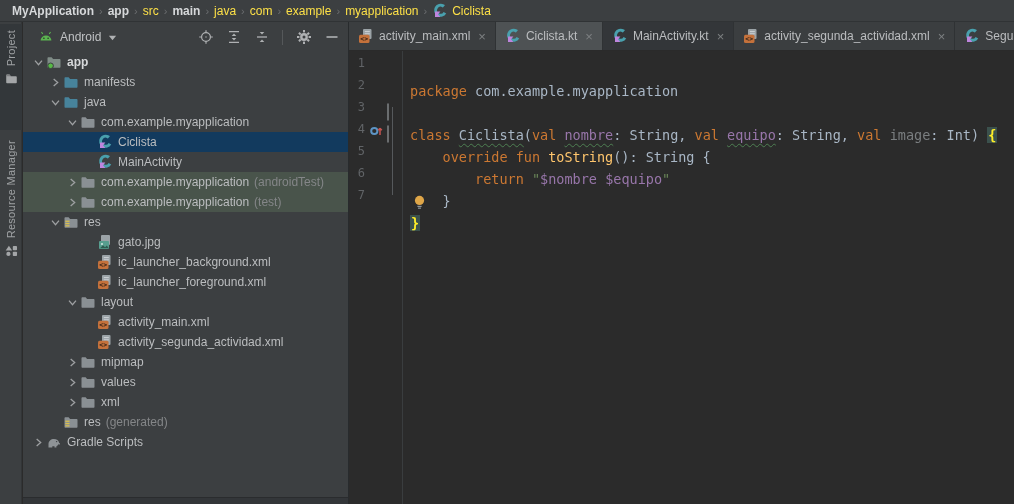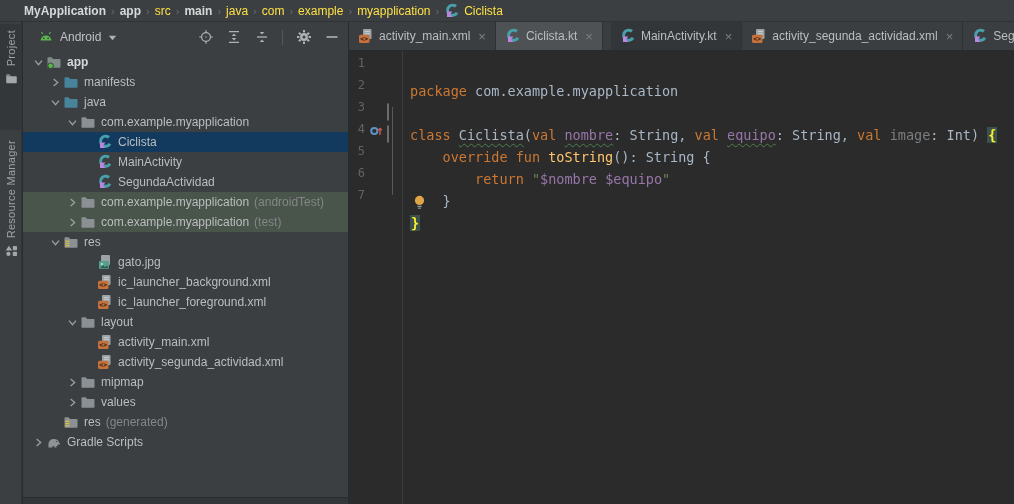--- a/index.html
+++ b/index.html
@@ -1,20 +1,20 @@
 <!DOCTYPE html>
 <html><head>
 <meta charset="utf-8">
 <style>
   html,body{margin:0;padding:0;background:#2B2B2B;}
   body{width:1014px;height:504px;position:relative;overflow:hidden;
        font-family:"Liberation Sans",sans-serif;-webkit-font-smoothing:antialiased;}
   
   #breadcrumb-bar{position:absolute;left:0;top:0;width:1014px;height:22px;background:#3C3F41;
-      display:flex;align-items:center;padding-left:24px;box-sizing:border-box;border-bottom:1px solid #303335;z-index:6;}
+      display:flex;align-items:center;padding-left:12px;box-sizing:border-box;border-bottom:1px solid #303335;z-index:6;}
   .crumb{color:#fde047;font-size:12px;display:flex;align-items:center;gap:4px;white-space:nowrap;}
   .crumb.bold{font-weight:bold;color:#D6D8DA;}
   .crumb-sep{color:#6A6D6F;font-size:11px;margin:0 5px;}
   
   #left-stripe{position:absolute;left:0;top:22px;width:22px;height:482px;background:#3C3F41;
       border-right:1px solid #323537;box-sizing:border-box;z-index:5;}
   .stripe-btn{position:absolute;left:0;width:22px;display:flex;flex-direction:column;align-items:center;gap:6px;padding-top:6px;box-sizing:border-box;}
   .stripe-btn.active{background:#33373A;}
   .vtext{writing-mode:vertical-rl;transform:rotate(180deg);font-size:11px;color:#9FA2A4;letter-spacing:.3px;}
   
@@ -33,21 +33,21 @@
   .tree-row .arrow{width:14px;height:14px;display:flex;align-items:center;justify-content:center;flex:none;}
   .tree-row .t-ico{width:16px;height:16px;margin:0 5px 0 1px;display:flex;align-items:center;justify-content:center;flex:none;}
   .tree-row .t-label.bold{font-weight:bold;color:#D6D8DA;}
   .tree-row .t-suffix{color:#848688;margin-left:5px;}
   
   #tab-bar{position:absolute;left:349px;top:22px;width:665px;height:29px;background:#3A3D3F;
       display:flex;overflow:hidden;border-bottom:1px solid #2A2A2A;box-sizing:border-box;}
   .tab{display:flex;align-items:center;gap:5px;padding:0 9px;font-size:12px;color:#BBBDBF;
       background:#3B3E40;border-right:1px solid #2F3234;flex:none;box-sizing:border-box;height:100%;}
   .tab.active{background:#4E5254;}
-  .tab.dark{background:#333639;margin-left:8px;}
+  .tab.dark{background:#333639;}
   .tab .close{color:#7D8082;font-size:13px;margin-left:3px;line-height:1;}
   
   #editor{position:absolute;left:349px;top:51px;width:665px;height:453px;background:#2B2B2B;
       font-family:"DejaVu Sans Mono",monospace;font-size:13.5px;}
   #gutter-bg{position:absolute;left:0;top:0;width:54px;height:100%;border-right:1px solid #3A3D3F;box-sizing:border-box;}
   #fold-line{position:absolute;left:43px;top:56px;width:1px;height:88px;background:#56595C;}
   #lines{position:absolute;left:0;top:1px;right:0;}
   .line{height:22px;line-height:22px;display:flex;position:relative;}
   .gut{width:54px;flex:none;position:relative;}
   .ln{position:absolute;left:0;top:0;width:16px;text-align:right;color:#606366;font-size:12px;}
@@ -278,30 +278,20 @@
       <div class="tree-row" style="padding-left: 59px;">
         <span class="arrow"></span>
         <span class="t-ico">
           <svg width="16" height="16" viewBox="0 0 16 16">
             <circle cx="8.6" cy="7.2" r="5" fill="none" stroke="#49A0AD" stroke-width="3" stroke-dasharray="24 8" transform="rotate(30 8.6 7.2)"></circle>
             <path d="M3 8.6h5.4L6 11.3 8.4 14H3z" fill="#BE85DE"></path>
           </svg>
         </span>
         <span class="t-label">MainActivity</span>
       </div>
-      <div class="tree-row" style="padding-left: 59px;">
-        <span class="arrow"></span>
-        <span class="t-ico">
-          <svg width="16" height="16" viewBox="0 0 16 16">
-            <circle cx="8.6" cy="7.2" r="5" fill="none" stroke="#49A0AD" stroke-width="3" stroke-dasharray="24 8" transform="rotate(30 8.6 7.2)"></circle>
-            <path d="M3 8.6h5.4L6 11.3 8.4 14H3z" fill="#BE85DE"></path>
-          </svg>
-        </span>
-        <span class="t-label">SegundaActividad</span>
-      </div>
       <div class="tree-row test-scope" style="padding-left: 42px;">
         <span class="arrow">
           <svg width="11" height="11" viewBox="0 0 12 12" fill="none" stroke="#9EA0A2" stroke-width="1.4">
             <path d="M4 2.2l4.4 3.8L4 9.8"></path>
           </svg>
         </span>
         <span class="t-ico">
           <svg width="16" height="16" viewBox="0 0 16 16">
             <path d="M1.5 4.2c0-.6.4-1 1-1h3.1l1.5 1.9h6.4c.6 0 1 .4 1 1v6.7c0 .6-.4 1-1 1h-11c-.6 0-1-.4-1-1z" fill="#8A9094"></path>
           </svg>
@@ -436,20 +426,33 @@
           <svg width="11" height="11" viewBox="0 0 12 12" fill="none" stroke="#9EA0A2" stroke-width="1.4">
             <path d="M4 2.2l4.4 3.8L4 9.8"></path>
           </svg>
         </span>
         <span class="t-ico">
           <svg width="16" height="16" viewBox="0 0 16 16">
             <path d="M1.5 4.2c0-.6.4-1 1-1h3.1l1.5 1.9h6.4c.6 0 1 .4 1 1v6.7c0 .6-.4 1-1 1h-11c-.6 0-1-.4-1-1z" fill="#8A9094"></path>
           </svg>
         </span>
         <span class="t-label">values</span>
+      </div>
+      <div class="tree-row" style="padding-left: 42px;">
+        <span class="arrow">
+          <svg width="11" height="11" viewBox="0 0 12 12" fill="none" stroke="#9EA0A2" stroke-width="1.4">
+            <path d="M4 2.2l4.4 3.8L4 9.8"></path>
+          </svg>
+        </span>
+        <span class="t-ico">
+          <svg width="16" height="16" viewBox="0 0 16 16">
+            <path d="M1.5 4.2c0-.6.4-1 1-1h3.1l1.5 1.9h6.4c.6 0 1 .4 1 1v6.7c0 .6-.4 1-1 1h-11c-.6 0-1-.4-1-1z" fill="#8A9094"></path>
+          </svg>
+        </span>
+        <span class="t-label">xml</span>
       </div>
       <div class="tree-row" style="padding-left: 25px;">
         <span class="arrow"></span>
         <span class="t-ico">
           <svg width="16" height="16" viewBox="0 0 16 16">
             <path d="M1.5 4.2c0-.6.4-1 1-1h3.1l1.5 1.9h6.4c.6 0 1 .4 1 1v6.7c0 .6-.4 1-1 1h-11c-.6 0-1-.4-1-1z" fill="#8A9094"></path>
             <g fill="#D8BE4E">
               <rect x="2.3" y="6.6" width="4.2" height="1.3"></rect>
               <rect x="2.3" y="8.9" width="4.2" height="1.3"></rect>
               <rect x="2.3" y="11.2" width="4.2" height="1.3"></rect>

